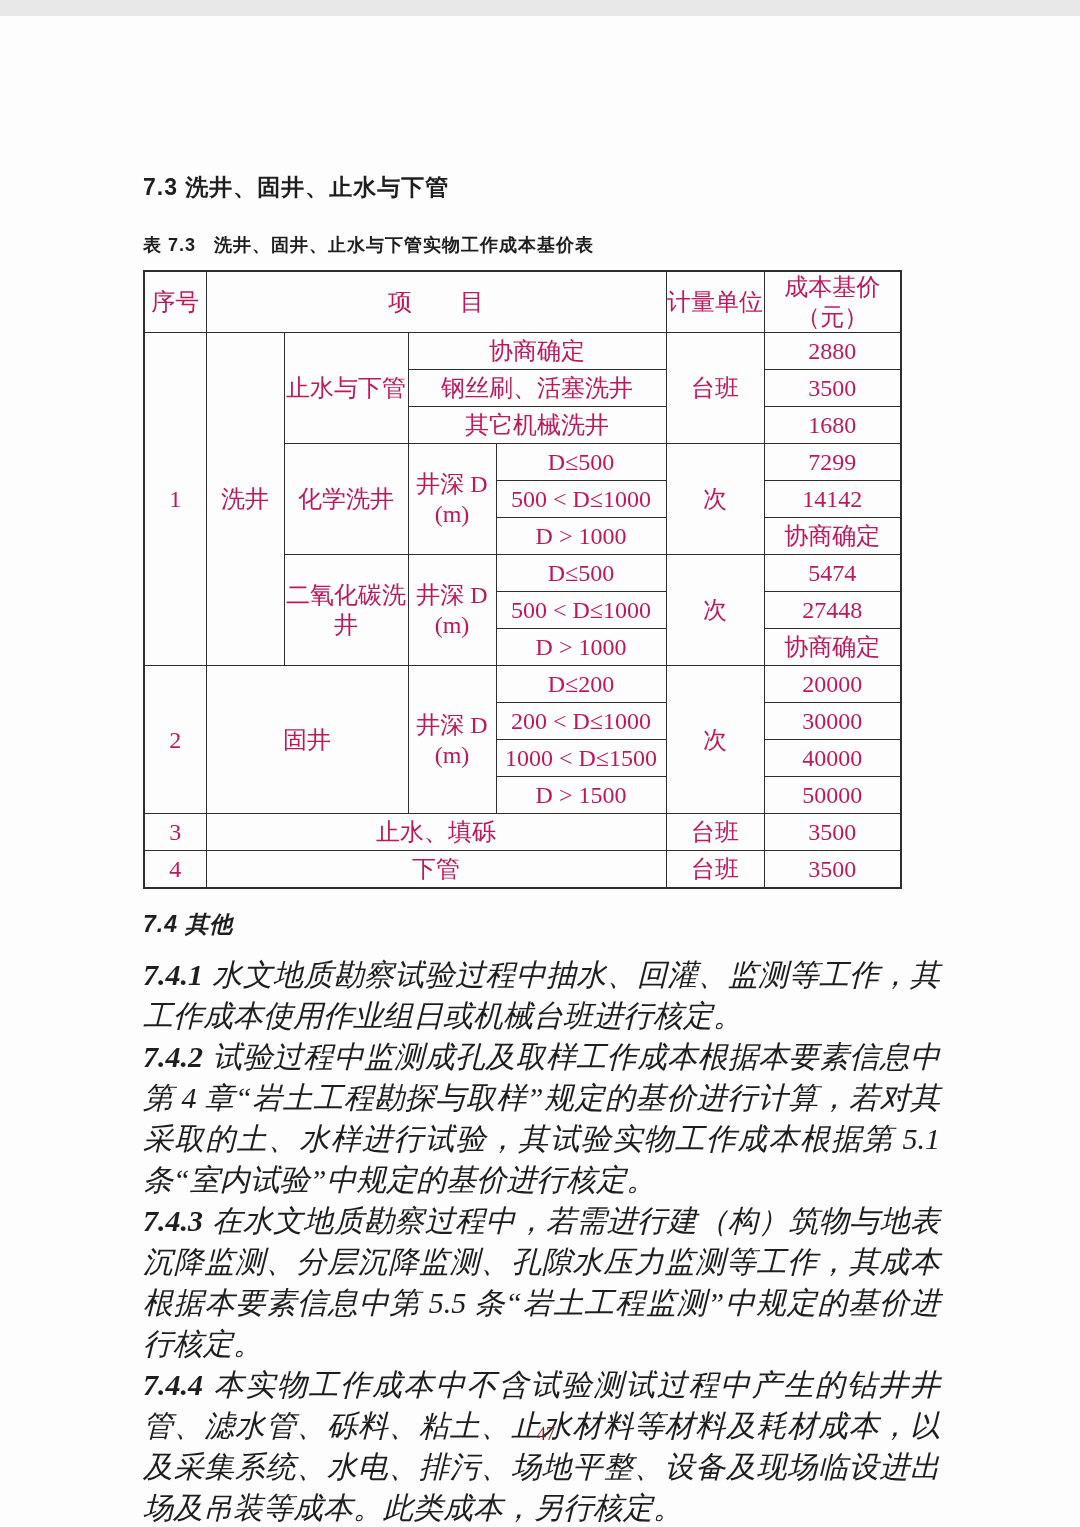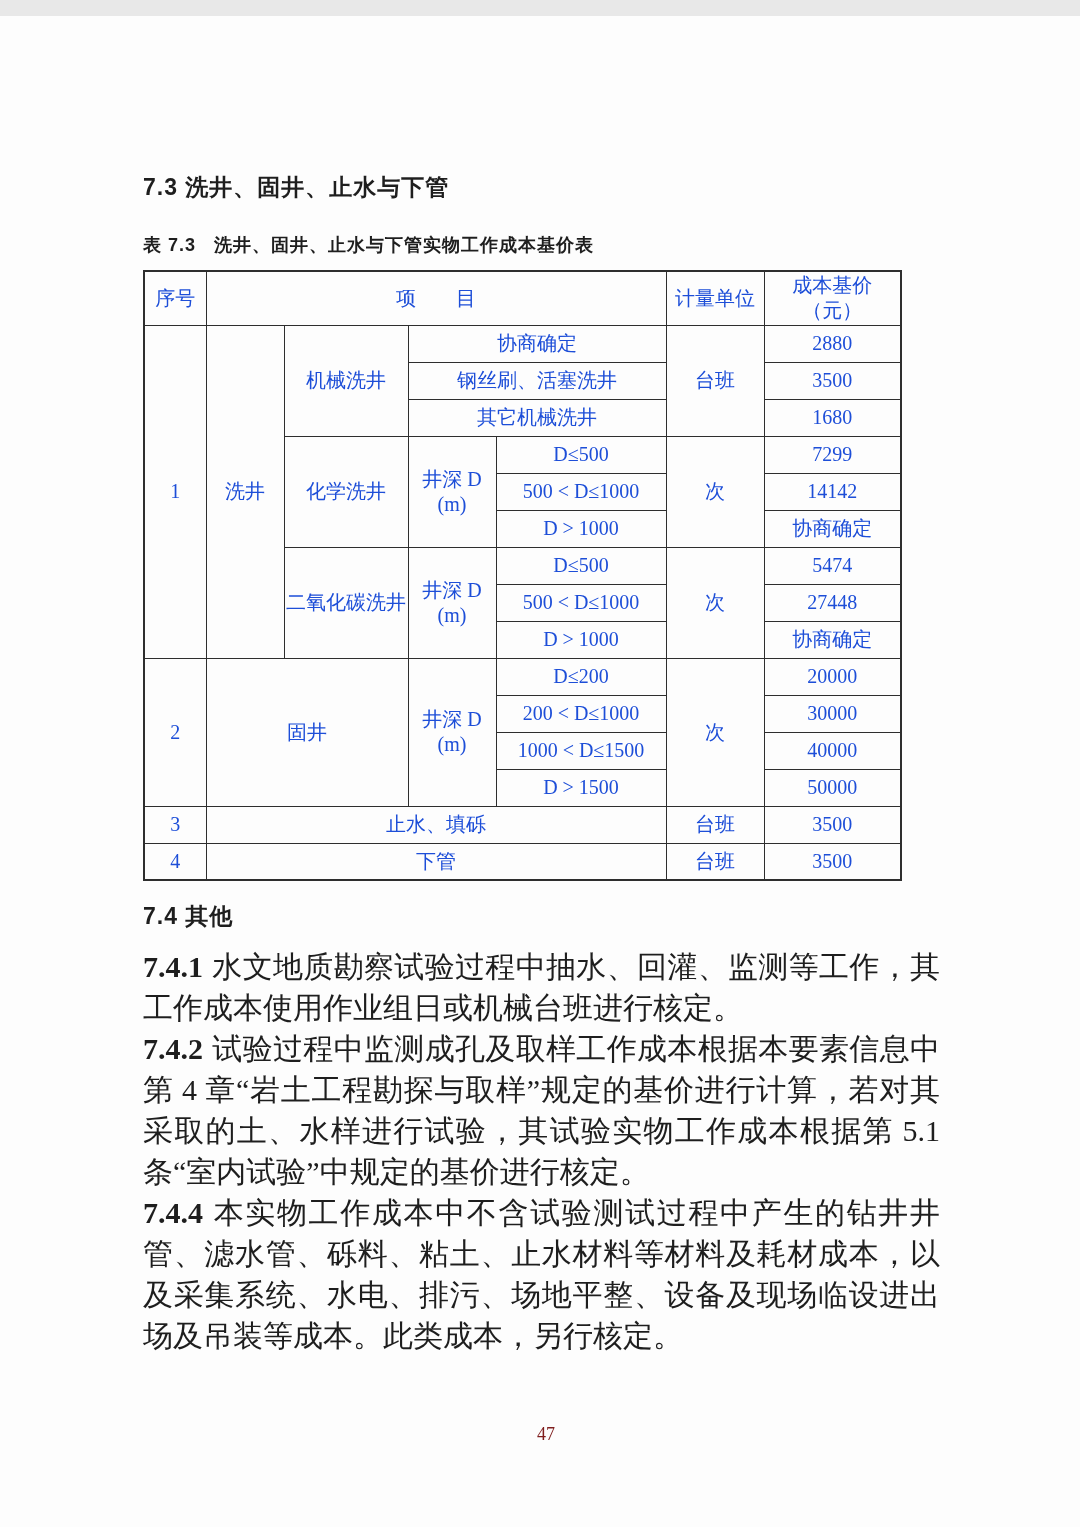--- a/index.html
+++ b/index.html
@@ -14,32 +14,32 @@
     font-family:"Liberation Sans","DejaVu Sans",sans-serif;
     font-weight:bold;font-size:23px;margin:0 0 30px 0;letter-spacing:1px;
   }
   .table-caption{
     font-family:"Liberation Sans","DejaVu Sans",sans-serif;
     font-weight:bold;font-size:18px;margin:0 0 13px 0;letter-spacing:1px;
   }
   .table-caption .cap-label{margin-right:18px;}
   table.cost{
     border-collapse:collapse;table-layout:fixed;width:757px;
-    font-size:20px;color:#1d4ed8;
+    font-size:24px;color:#be185d;
   }
   table.cost td{
     border:1.5px solid #2e2e2e;text-align:center;vertical-align:middle;
     padding:0;overflow:hidden;line-height:1.25;
   }
   table.cost{border:2px solid #2e2e2e;}
   table.cost tr{height:37px;}
   table.cost tr.hdr{height:54px;}
   td.l{text-align:left;padding:0 4px 0 13px;}
   td.wrapcell{text-align:left;padding:2px 6px 2px 13px;line-height:1.3;}
-  .pblock{margin-top:20px;}
+  .pblock{margin-top:20px;font-style:italic;}
   .h-sub{
     font-family:"Liberation Sans","DejaVu Sans",sans-serif;
     font-weight:bold;font-size:23px;margin:0 0 14px 0;letter-spacing:1px;
   }
   p.body{
     font-size:30px;line-height:41px;text-align:justify;margin:0;
     text-justify:inter-ideograph;
   }
   p.body .pnum{font-weight:bold;margin-right:9px;font-family:"Liberation Serif","DejaVu Serif",serif;}
   .page-num{
@@ -73,21 +73,21 @@
         <tr class="hdr">
           <td>序号</td>
           <td colspan="4">项　　目</td>
           <td>计量单位</td>
           <td>成本基价（元）</td>
         </tr>
 
         <tr>
           <td rowspan="9">1</td>
           <td rowspan="9">洗井</td>
-          <td rowspan="3">机械洗井</td>
+          <td rowspan="3">止水与下管</td>
           <td colspan="2" class="l">协商确定</td>
           <td rowspan="3">台班</td>
           <td>2880</td>
         </tr>
         <tr>
           <td colspan="2" class="l">钢丝刷、活塞洗井</td>
           <td>3500</td>
         </tr>
         <tr>
           <td colspan="2" class="l">其它机械洗井</td>
@@ -174,19 +174,22 @@
     <div class="pblock">
       <div class="h-sub">7.4 其他</div>
 
       <p class="body">
         <span class="pnum">7.4.1</span><span>水文地质勘察试验过程中抽水、回灌、监测等工作，其工作成本使用作业组日或机械台班进行核定。</span>
       </p>
       <p class="body">
         <span class="pnum">7.4.2</span><span>试验过程中监测成孔及取样工作成本根据本要素信息中第 4 章“岩土工程勘探与取样”规定的基价进行计算，若对其采取的土、水样进行试验，其试验实物工作成本根据第 5.1 条“室内试验”中规定的基价进行核定。</span>
       </p>
       <p class="body">
+        <span class="pnum">7.4.3</span><span>在水文地质勘察过程中，若需进行建（构）筑物与地表沉降监测、分层沉降监测、孔隙水压力监测等工作，其成本根据本要素信息中第 5.5 条“岩土工程监测”中规定的基价进行核定。</span>
+      </p>
+      <p class="body">
         <span class="pnum">7.4.4</span><span>本实物工作成本中不含试验测试过程中产生的钻井井管、滤水管、砾料、粘土、止水材料等材料及耗材成本，以及采集系统、水电、排污、场地平整、设备及现场临设进出场及吊装等成本。此类成本，另行核定。</span>
       </p>
     </div>
   </div>
 
   <div class="page-num">47</div>
 </div>
 
 </body></html>

